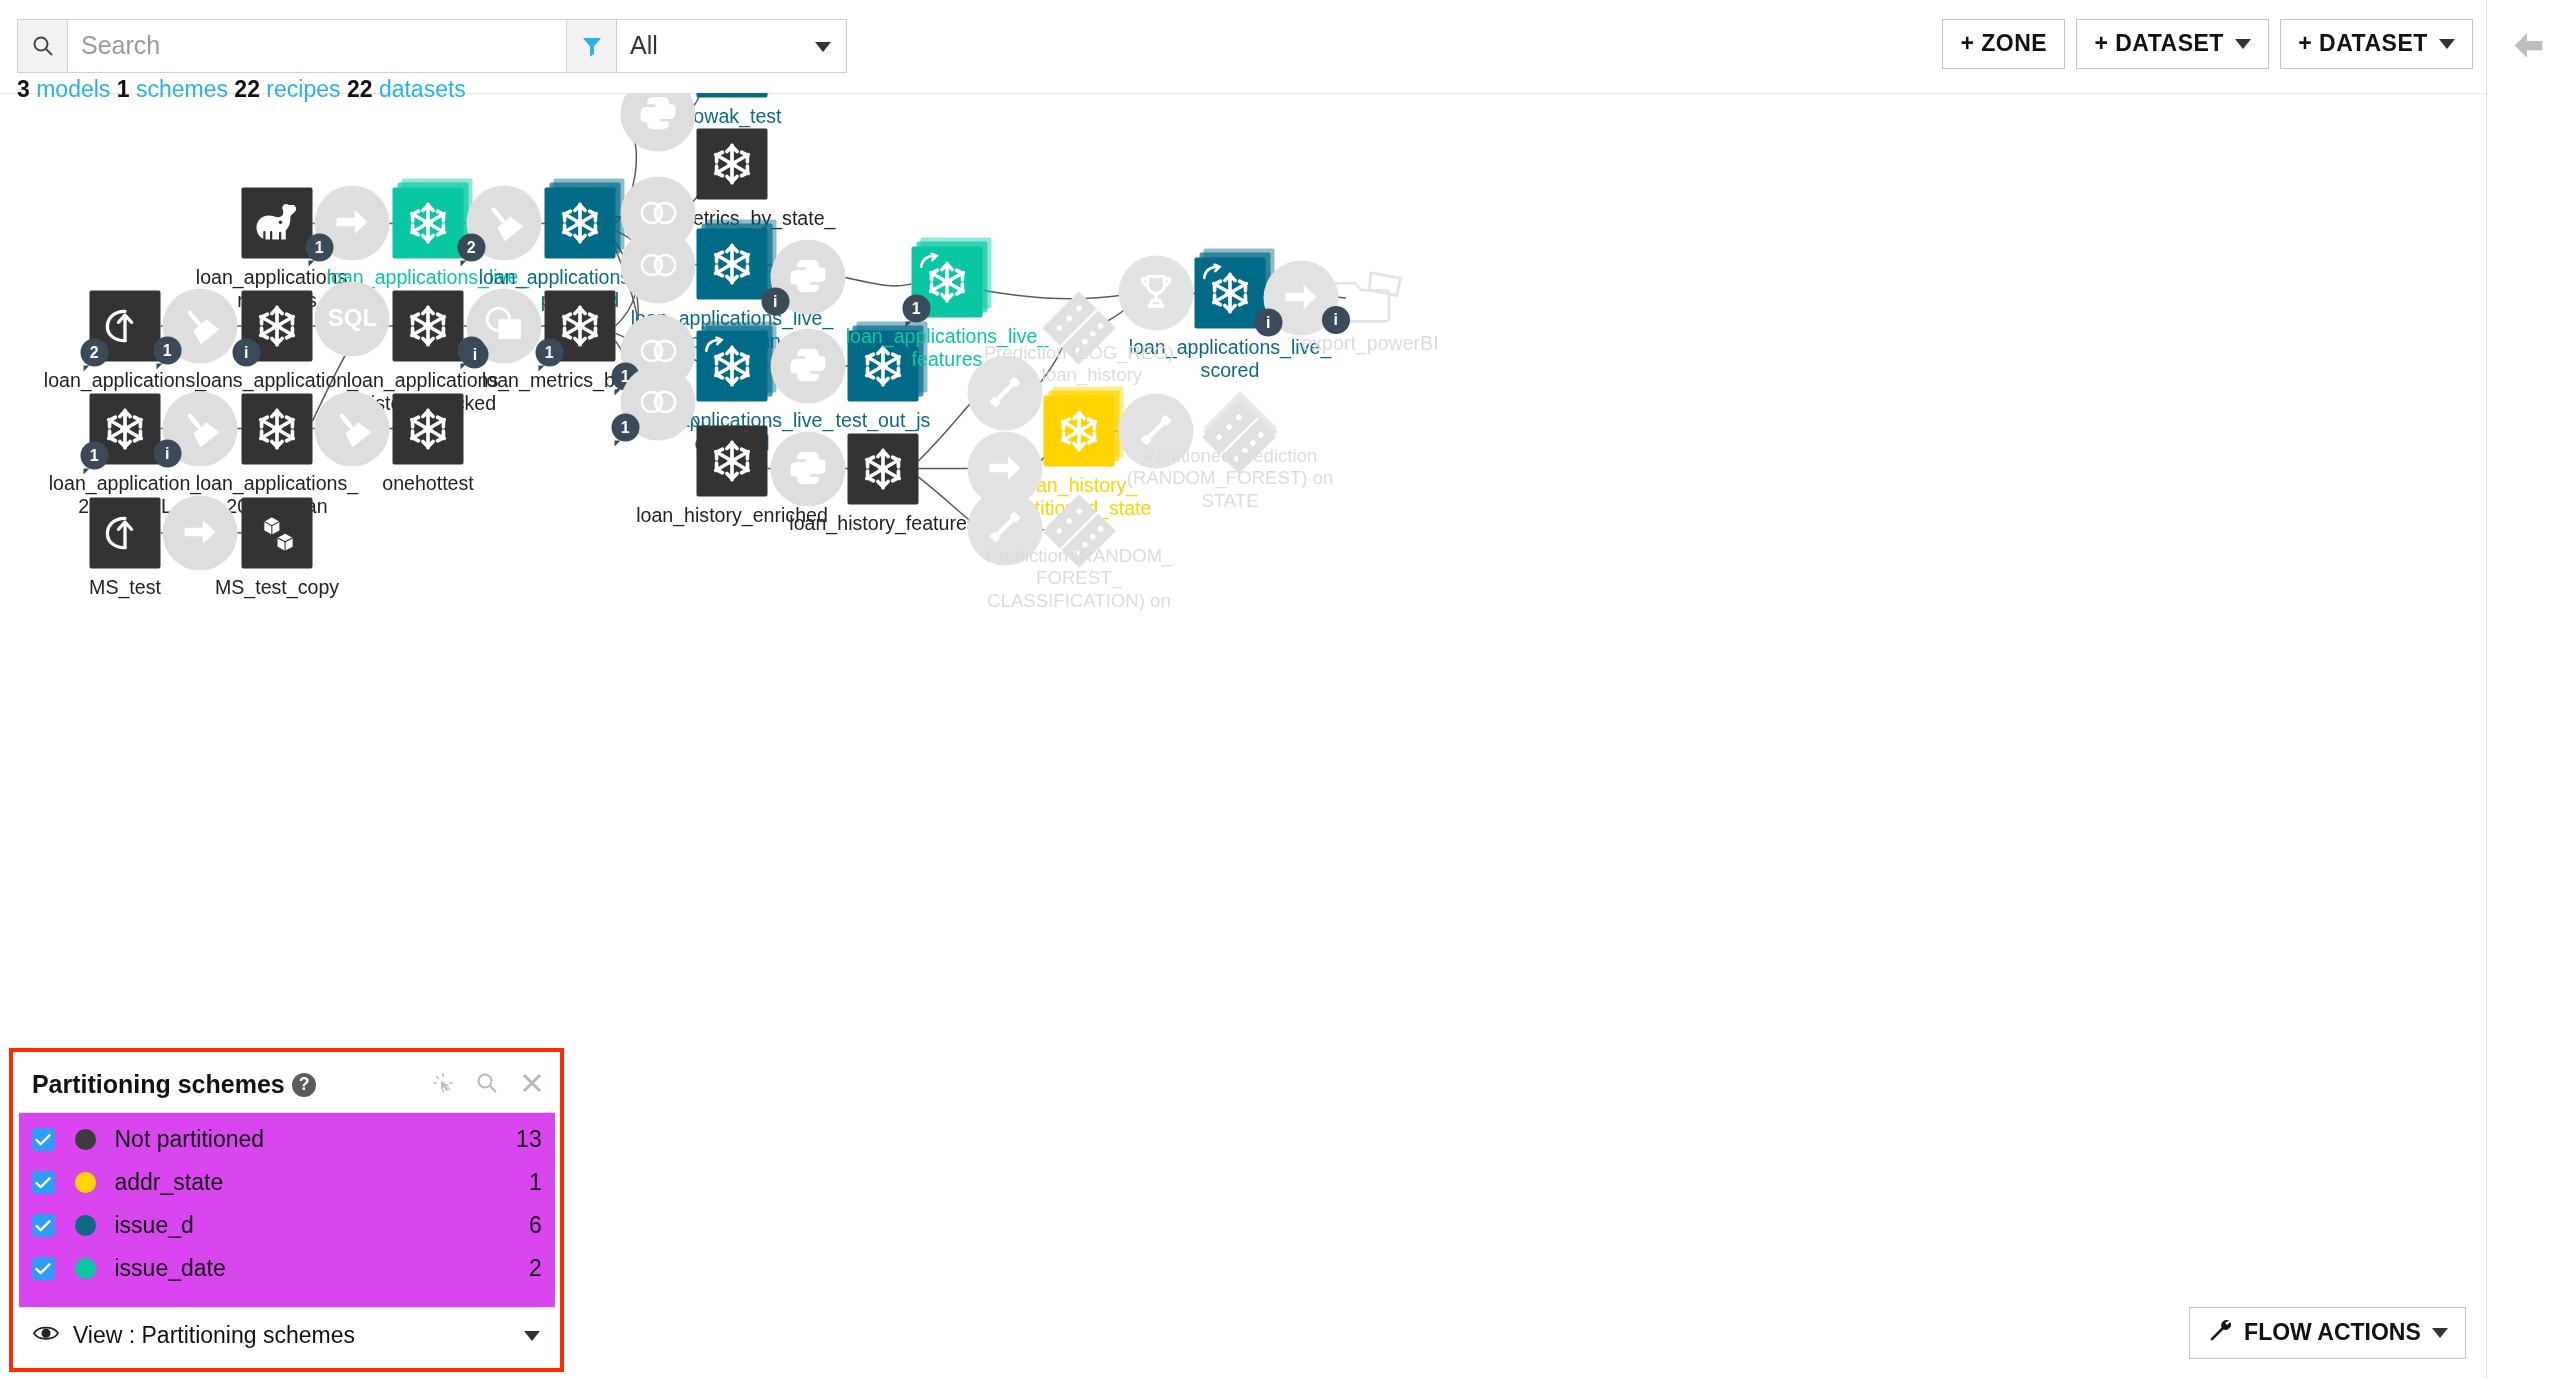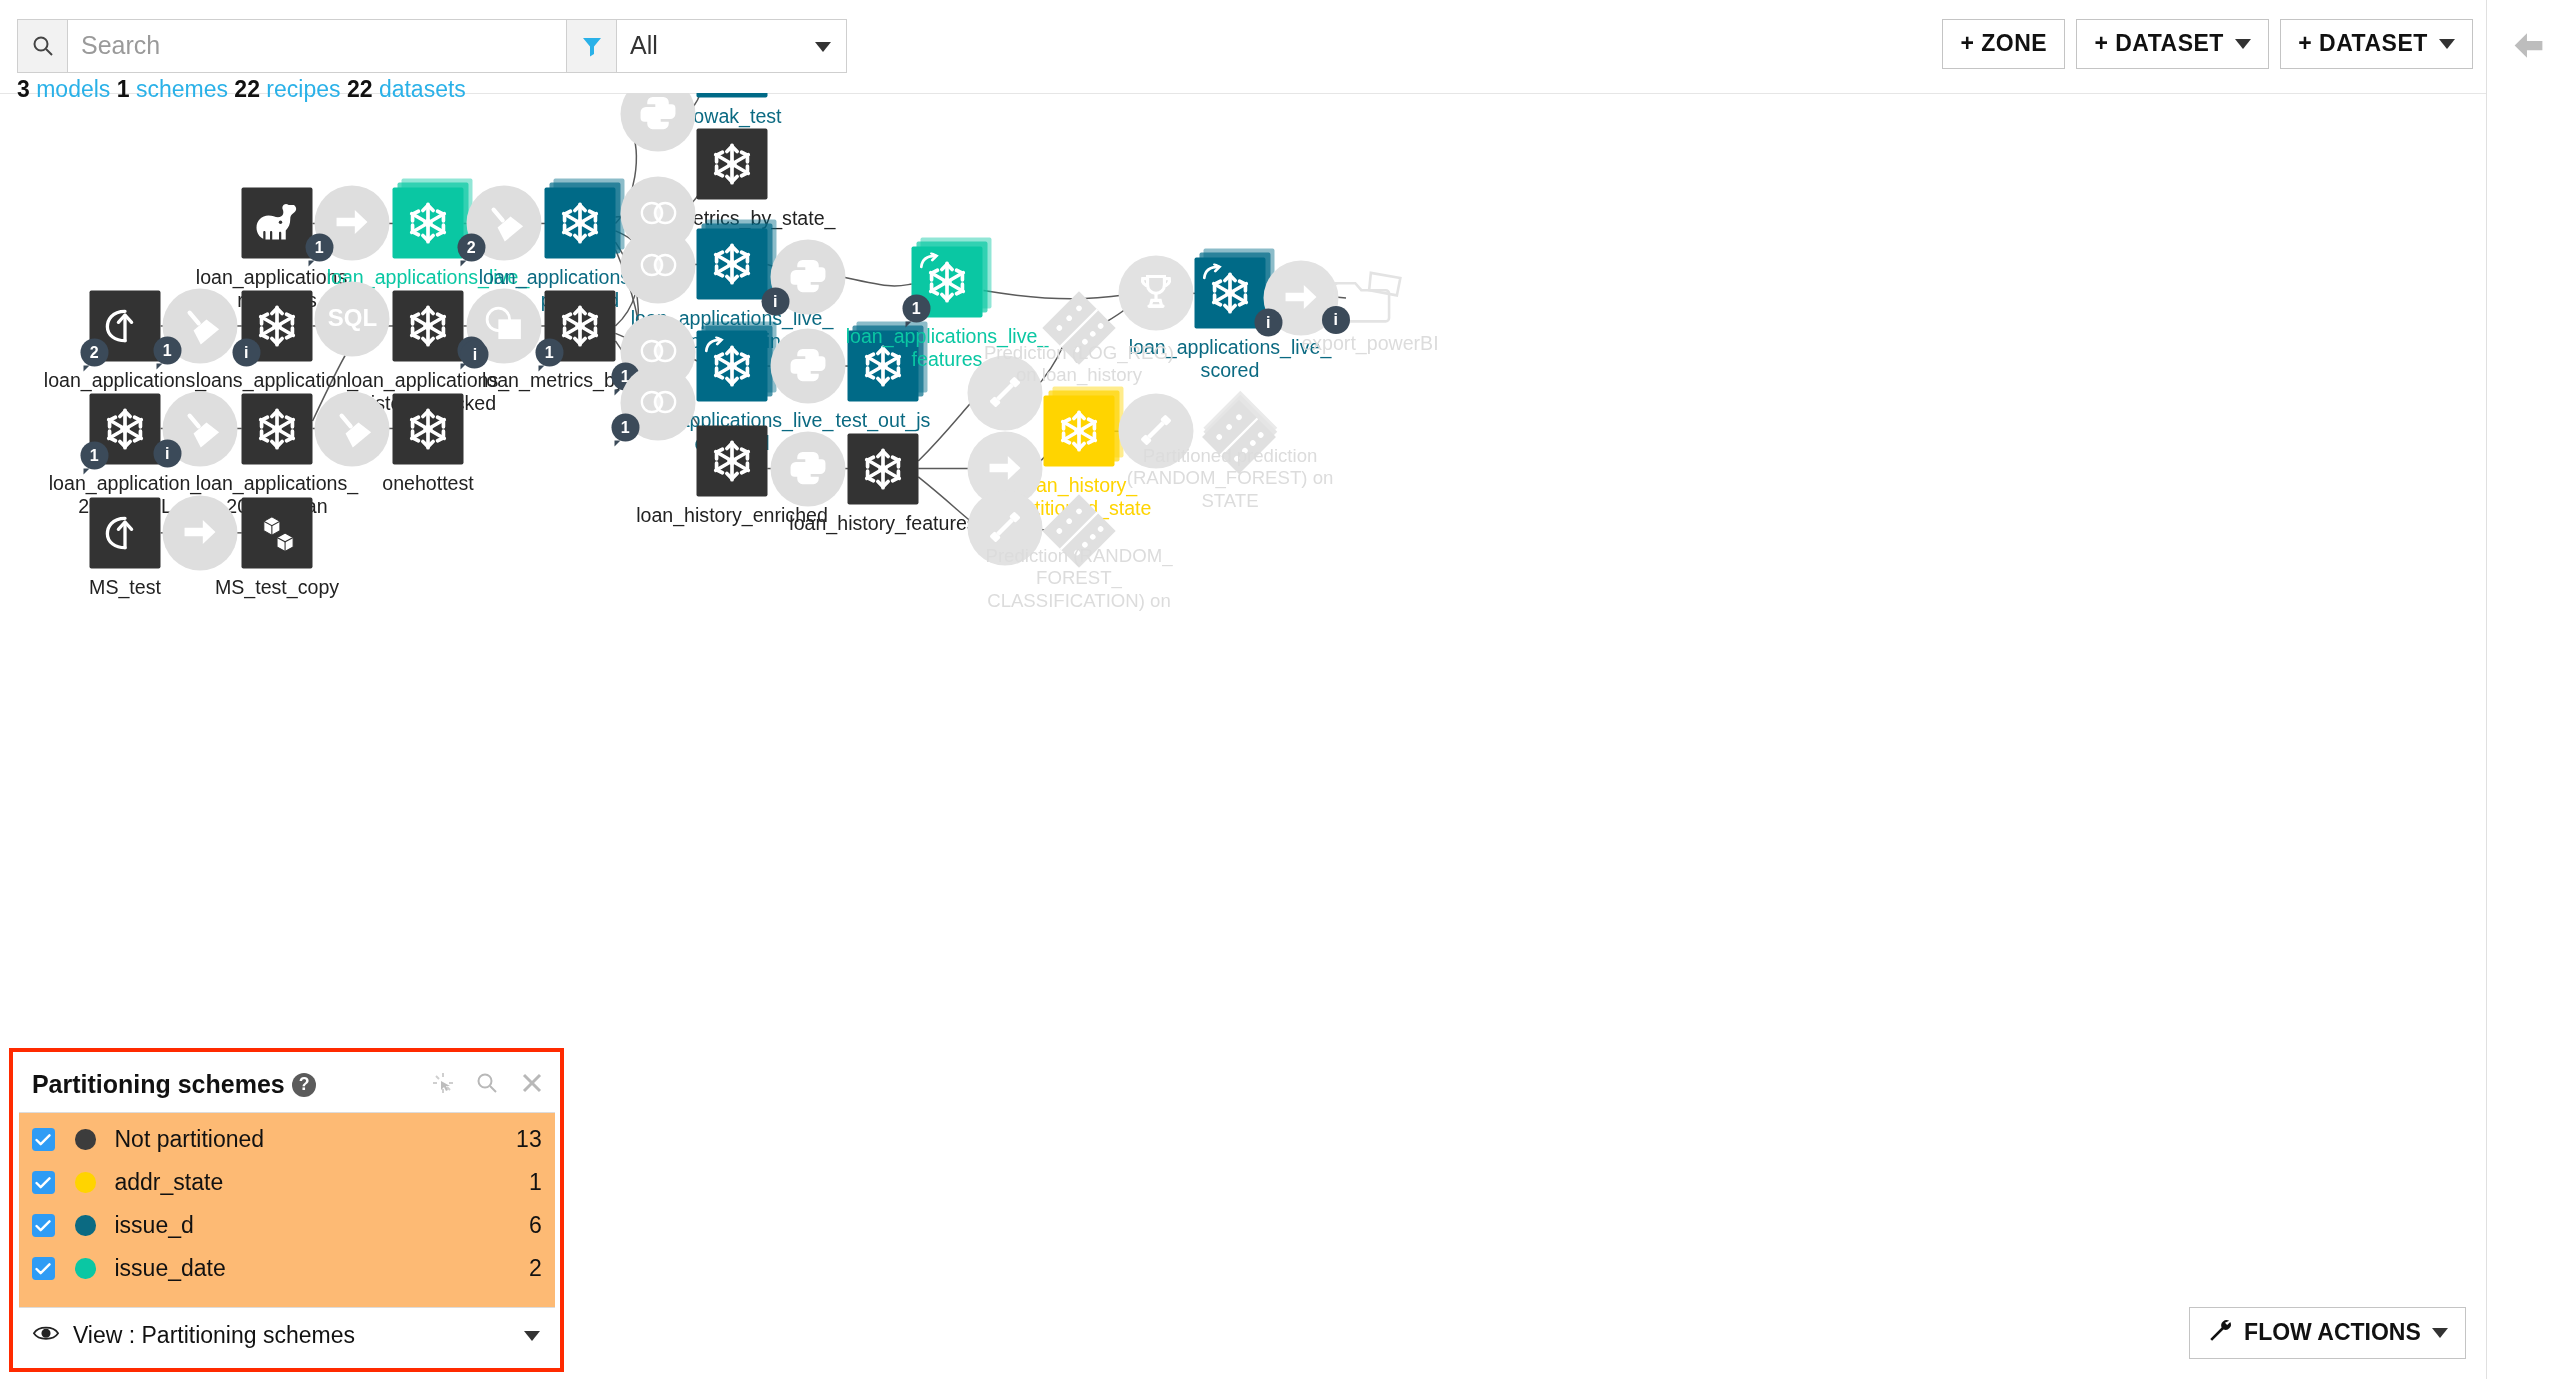--- a/index.html
+++ b/index.html
@@ -49,21 +49,21 @@
   .badge:after{content:"";position:absolute;left:2.8px;bottom:-4.7px;width:0;height:0;border-left:6.5px solid #3b4a59;border-bottom:6.5px solid transparent;}
   .badge.info:after{display:none;}
 
   
   .part-panel{position:absolute;left:9.3px;top:1048px;width:555px;height:324px;border:4.7px solid #ff2a00;background:#fff;box-sizing:border-box;}
   .pp-inner{position:absolute;left:5.6px;top:5.6px;right:5.6px;bottom:5.6px;background:#fff;}
   .pp-head{position:relative;height:54px;border-bottom:0.9px solid #dcdcdc;display:flex;align-items:center;padding:0 13px;text-align:center;}
   .pp-title{font-size:25px;font-weight:bold;color:#111;}
   .help-ico{width:24px;height:24px;border-radius:50%;background:#5b5b5b;color:#fff;font-size:17.7px;font-weight:bold;display:flex;align-items:center;justify-content:center;margin-left:7.5px;}
   .pp-head-icons{position:absolute;right:11.2px;top:13px;display:flex;gap:20.5px;align-items:center;}
-  .pp-rows{background:#fdba74;border-bottom:0.9px solid #dcdcdc;padding:5.6px 0 17px 0;}
+  .pp-rows{background:#d946ef;border-bottom:0.9px solid #dcdcdc;padding:5.6px 0 17px 0;}
   .pp-row{display:flex;align-items:center;height:43px;padding:0 13px;}
   .cbx{width:23px;height:23px;border-radius:3.7px;background:#2f9cf5;display:flex;align-items:center;justify-content:center;flex:0 0 auto;}
   .cbx svg{display:block;}
   .pdot{width:20.5px;height:20.5px;border-radius:50%;margin-left:20.5px;flex:0 0 auto;}
   .pname{margin-left:18.6px;font-size:23px;color:#111;flex:1 1 auto;}
   .pcount{font-size:23px;color:#111;}
   .pp-foot{height:54px;display:flex;align-items:center;padding:0 13px;position:relative;background:#fff;}
   .pp-foot-label{font-size:23px;color:#111;margin-left:13px;}
   .pp-foot .caret{position:absolute;right:15px;top:22.4px;}
 

